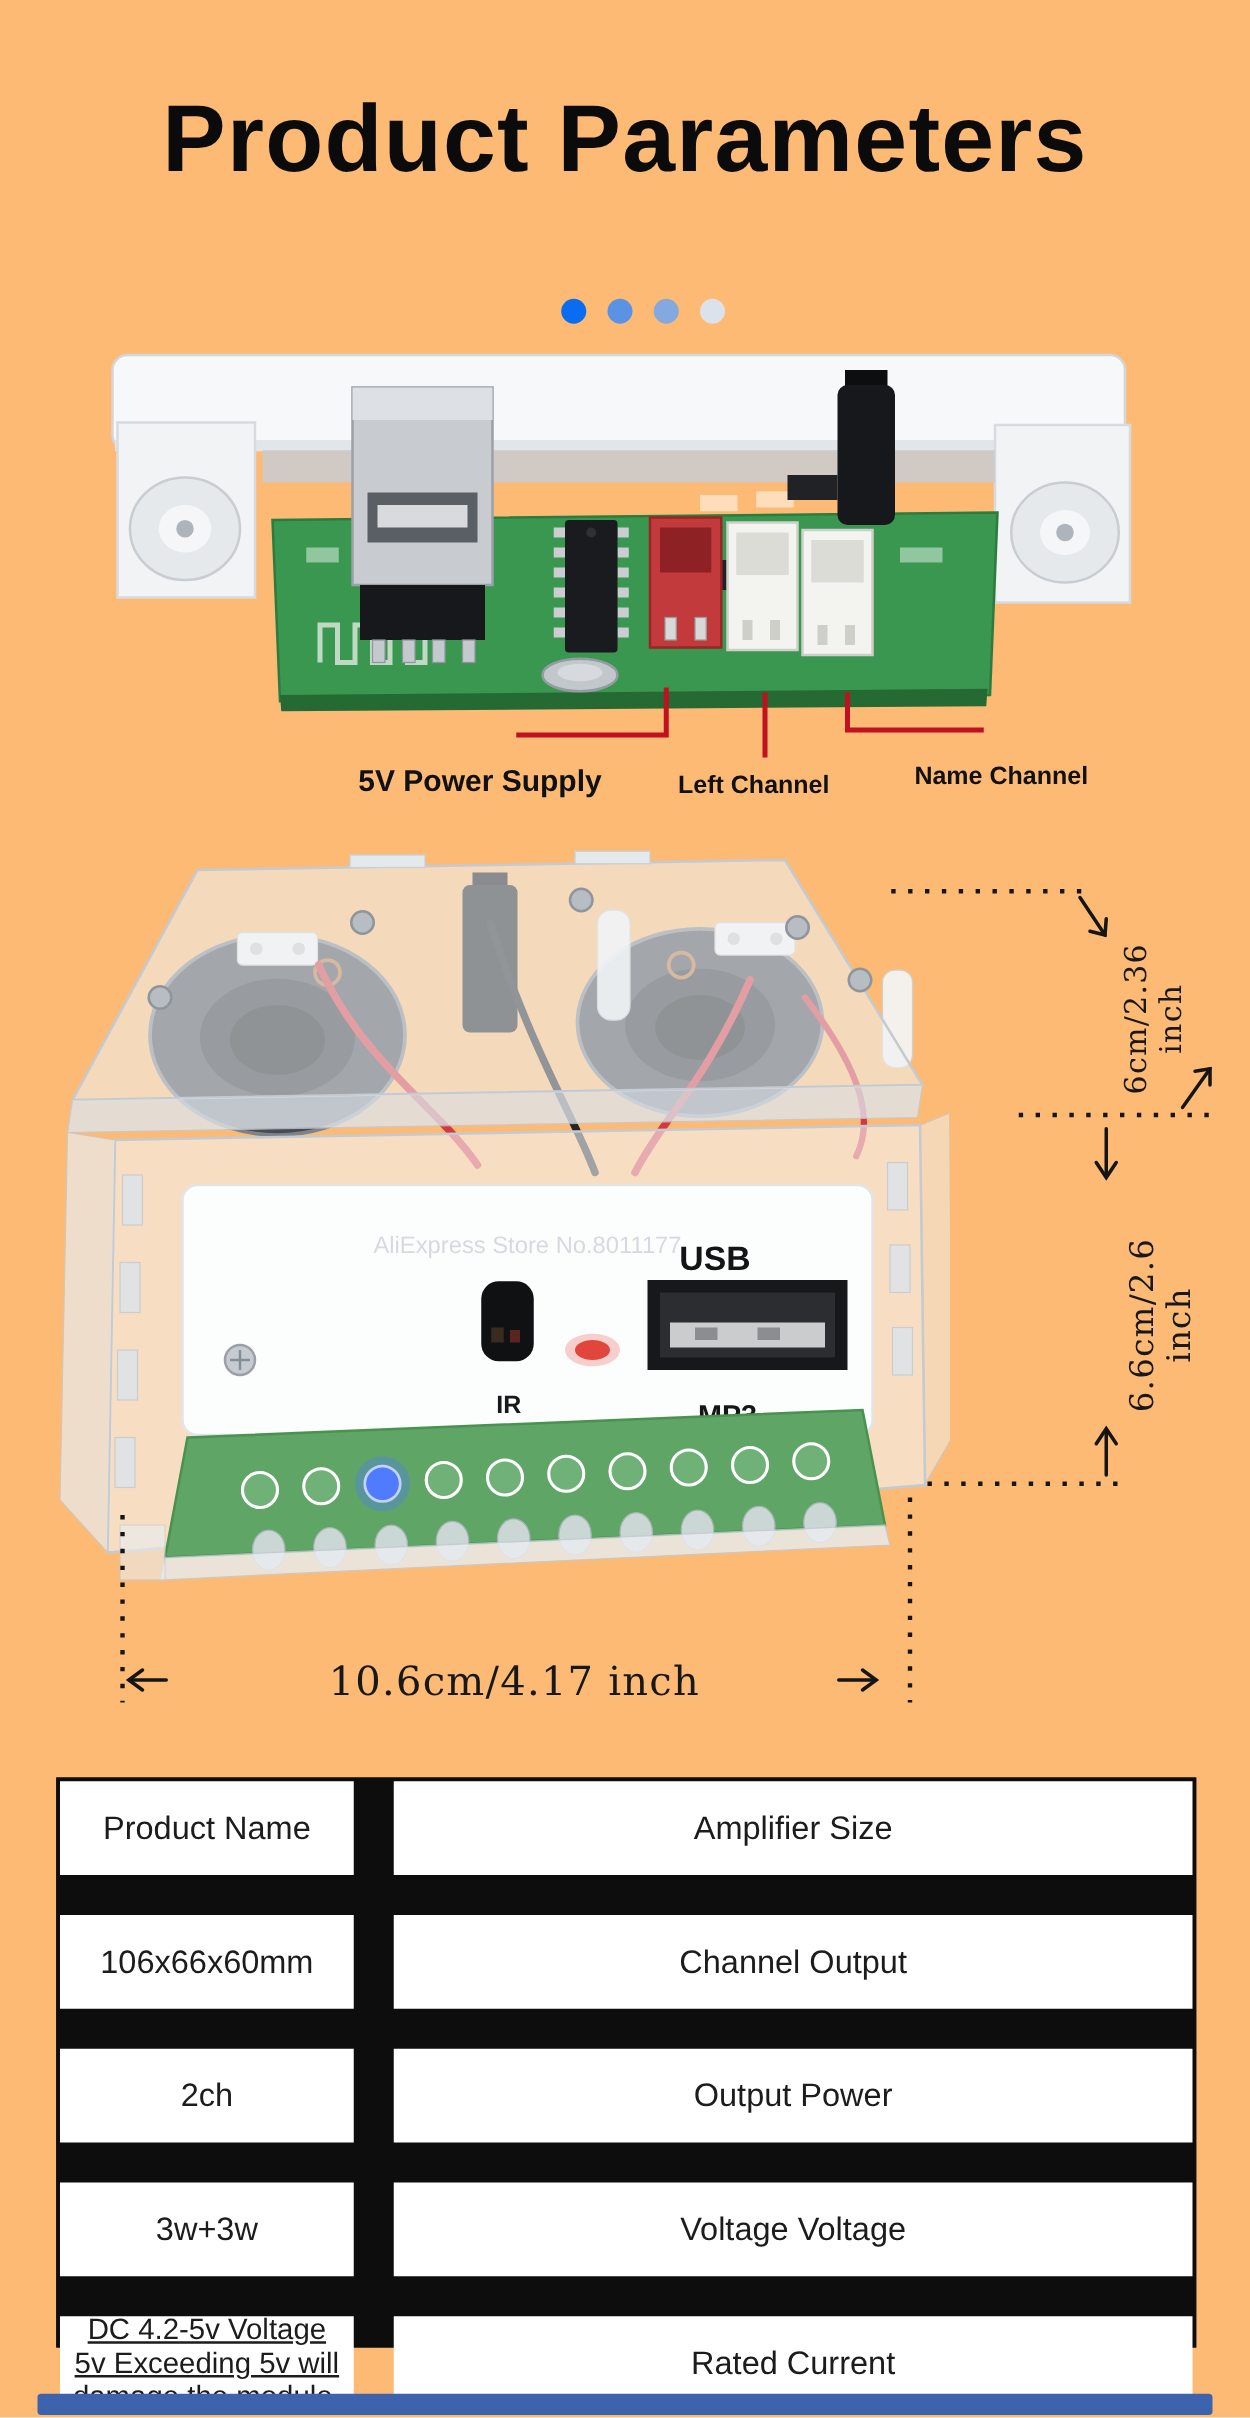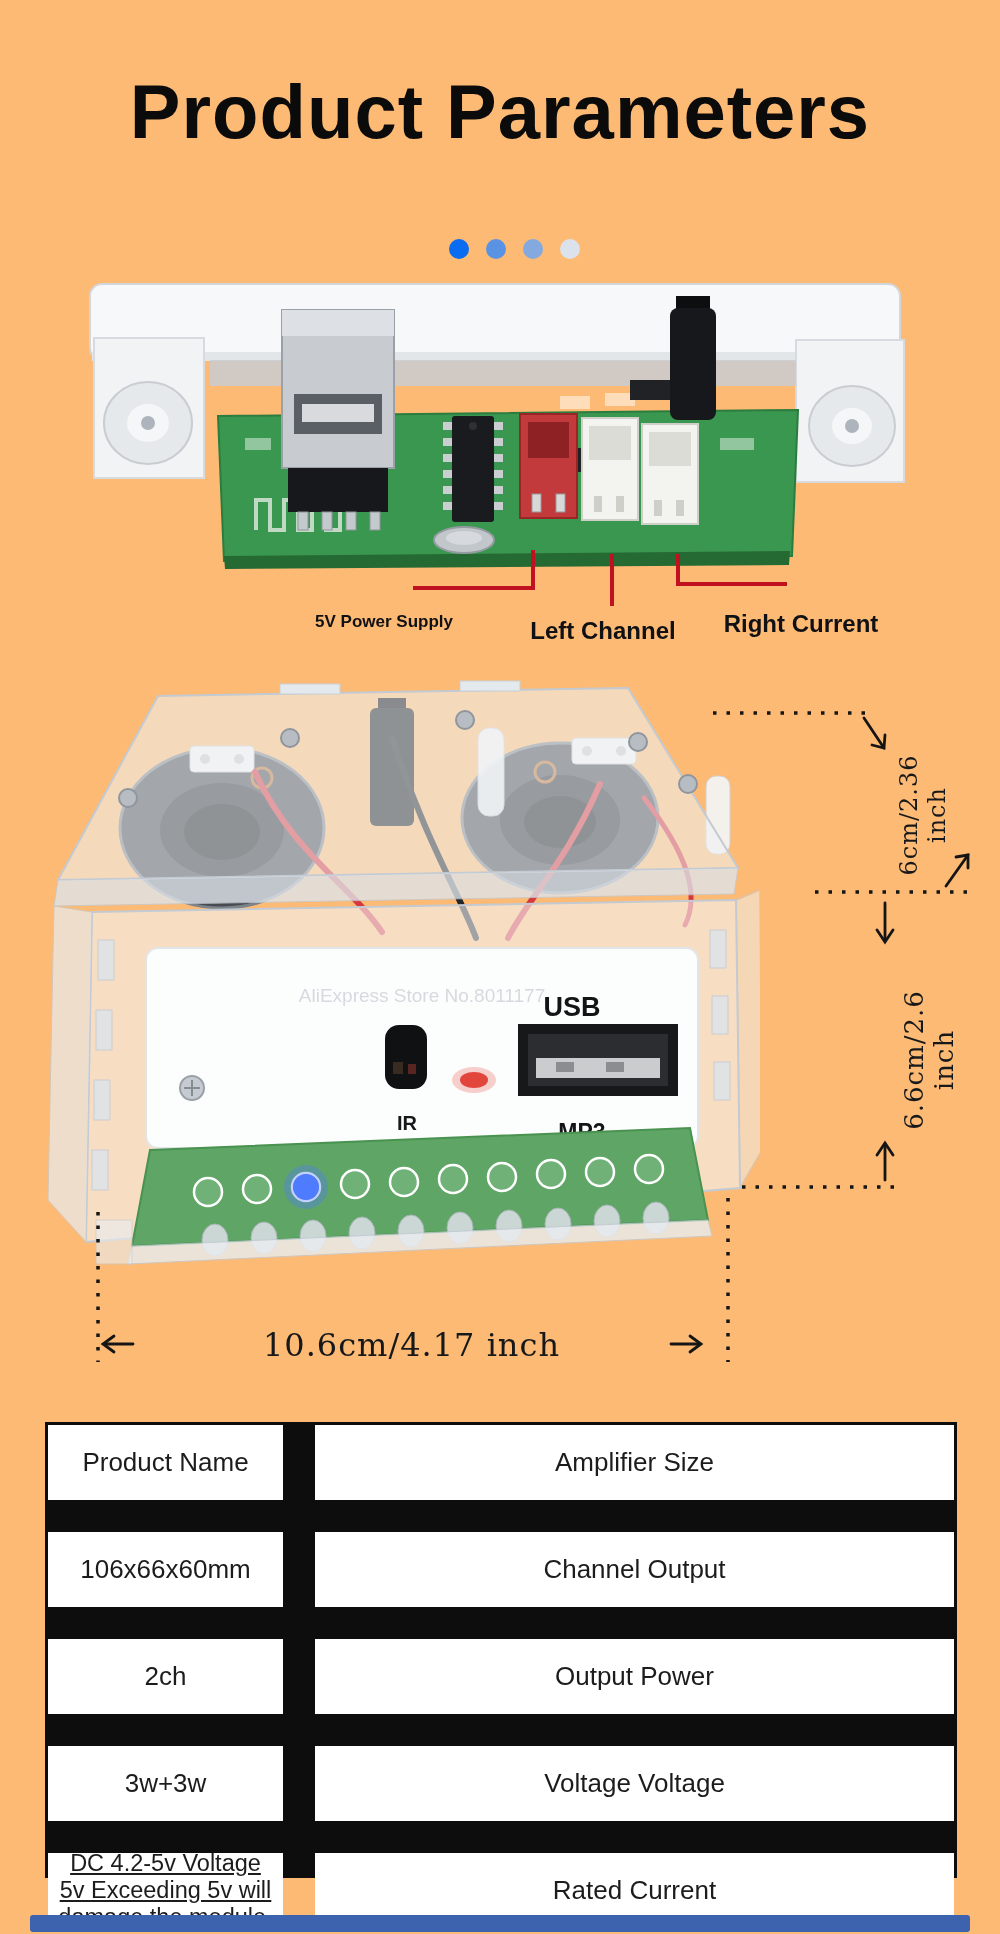--- a/index.html
+++ b/index.html
@@ -9,22 +9,22 @@
 
   
   .title{left:0;top:72px;width:1000px;text-align:center;font-size:76px;font-weight:800;
          letter-spacing:1px;color:#0b0b0c;line-height:1.05;}
 
   
   .dots{left:449px;top:239px;display:flex;gap:17px;}
   .dot{width:20px;height:20px;border-radius:50%;}
 
   
-  .fig1-label{font-size:24px;font-weight:700;color:#101114;text-align:center;}
-  .lbl-power{left:248px;top:612px;width:272px;font-size:17px;}
+  .fig1-label{font-size:20px;font-weight:700;color:#101114;text-align:center;}
+  .lbl-power{left:248px;top:612px;width:272px;font-size:24px;}
   .lbl-left{left:503px;top:617px;width:200px;}
   .lbl-right{left:701px;top:610px;width:200px;}
 
   
   .dim{font-family:"DejaVu Serif", serif;color:#17181a;text-align:center;letter-spacing:1px;}
   .dim-v1{left:838px;top:787px;width:170px;font-size:24px;transform:rotate(-90deg);}
   .dim-v2{left:829px;top:1030px;width:200px;font-size:26px;transform:rotate(-90deg);}
   .dim-h{left:260px;top:1326px;width:300px;font-size:32px;text-align:right;}
 
   
@@ -143,21 +143,21 @@
 
     <g stroke="#bf1120" stroke-width="4" fill="none">
       <polyline points="353,320 473,320 473,282"></polyline>
       <line x1="552" y1="286" x2="552" y2="338"></line>
       <polyline points="618,286 618,316 727,316"></polyline>
     </g>
   </svg>
 
   <div class="abs fig1-label lbl-power">5V Power Supply</div>
   <div class="abs fig1-label lbl-left">Left Channel</div>
-  <div class="abs fig1-label lbl-right">Right Current</div>
+  <div class="abs fig1-label lbl-right">Name Channel</div>
 
   <svg class="abs" style="left:40px;top:680px;" width="720" height="640" viewBox="0 0 720 640">
 
     <g>
       <ellipse cx="182" cy="148" rx="102" ry="80" fill="#484c52" stroke="#7d838b" stroke-width="3"></ellipse>
       <ellipse cx="182" cy="150" rx="62" ry="47" fill="#2f3237"></ellipse>
       <ellipse cx="182" cy="152" rx="38" ry="28" fill="#1d1f23"></ellipse>
       <rect x="150" y="66" width="64" height="26" rx="4" fill="#f2f2ef" stroke="#cccccc"></rect>
       <circle cx="165" cy="79" r="5" fill="#c9c9c9"></circle>
         <circle cx="199" cy="79" r="5" fill="#c9c9c9"></circle>

